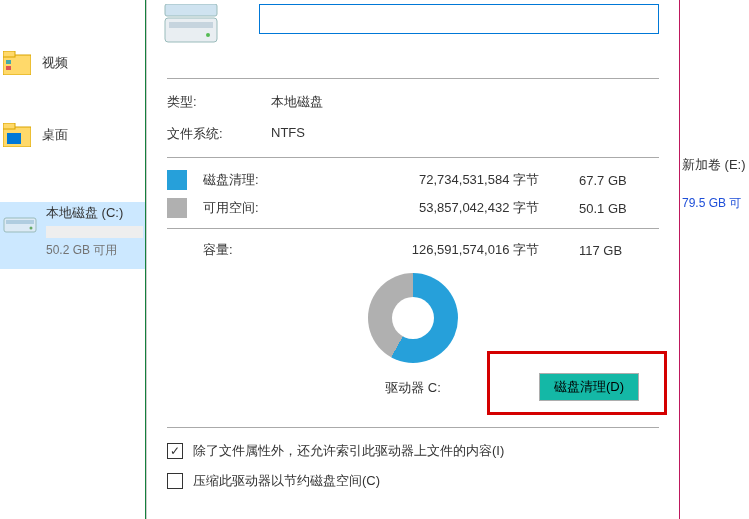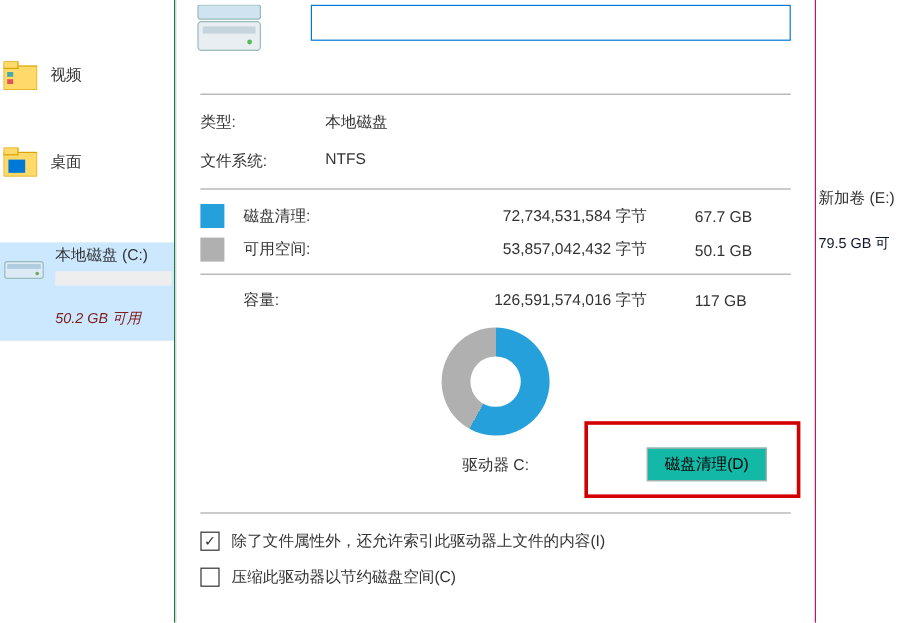--- a/index.html
+++ b/index.html
@@ -41,42 +41,41 @@
     .drive-item.selected {
       background: #cce8ff;
     }
     .drive-item .label {
       margin-left: 44px;
       font-size: 13px;
     }
     .drive-item .subtext {
       margin-left: 44px;
       font-size: 12px;
-      color: #7f1d1d;
-      margin-top: 19px;
-      font-style: italic;
+      color: #737373;
+      margin-top: 4px;
     }
     .drive-icon {
       position: absolute;
       left: 2px;
       width: 36px; height: 26px;
     }
     .drive-item-wrap { position: relative; padding-top: 2px; padding-bottom: 10px; }
 
     .right-panel {
       position: absolute;
       right: 0; top: 0;
       width: 69px;
       height: 519px;
       background: #fff;
     }
     .right-nav { padding: 4px 0; margin-top: 44px; }
     .right-drive { margin-top: 156px; }
     .right-drive .label { font-size: 13px; padding-left: 2px; white-space: nowrap; }
-    .right-drive .subtext { font-size: 12px; color: #0f172a; padding-left: 2px; margin-top: 21px; white-space: nowrap; }
+    .right-drive .subtext { font-size: 12px; color: #1d4ed8; padding-left: 2px; margin-top: 21px; white-space: nowrap; }
 
     .dialog {
       position: absolute;
       left: 146px; top: 0;
       width: 534px;
       height: 519px;
       background: #fff;
       border-left: 1px solid #ccc;
       border-right: 1px solid #be185d;
     }

